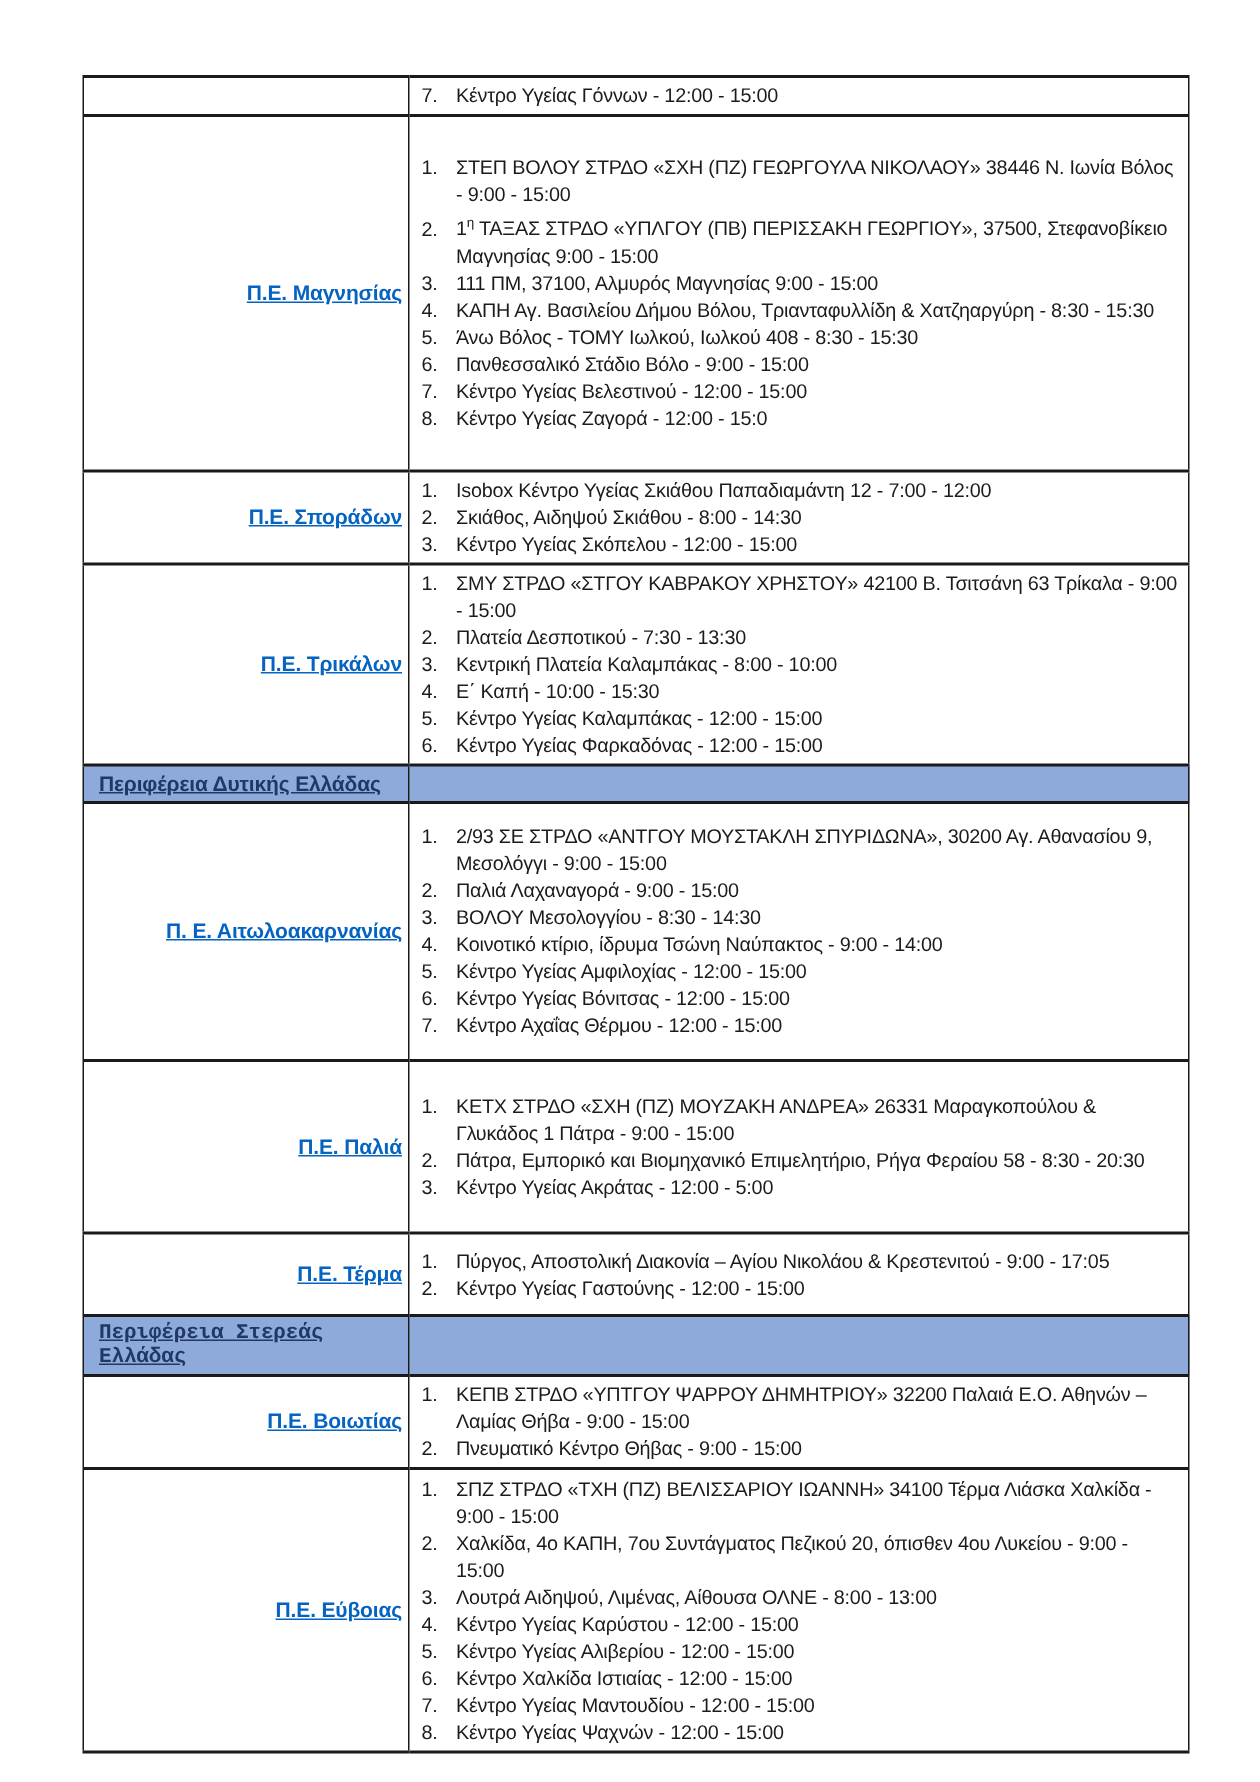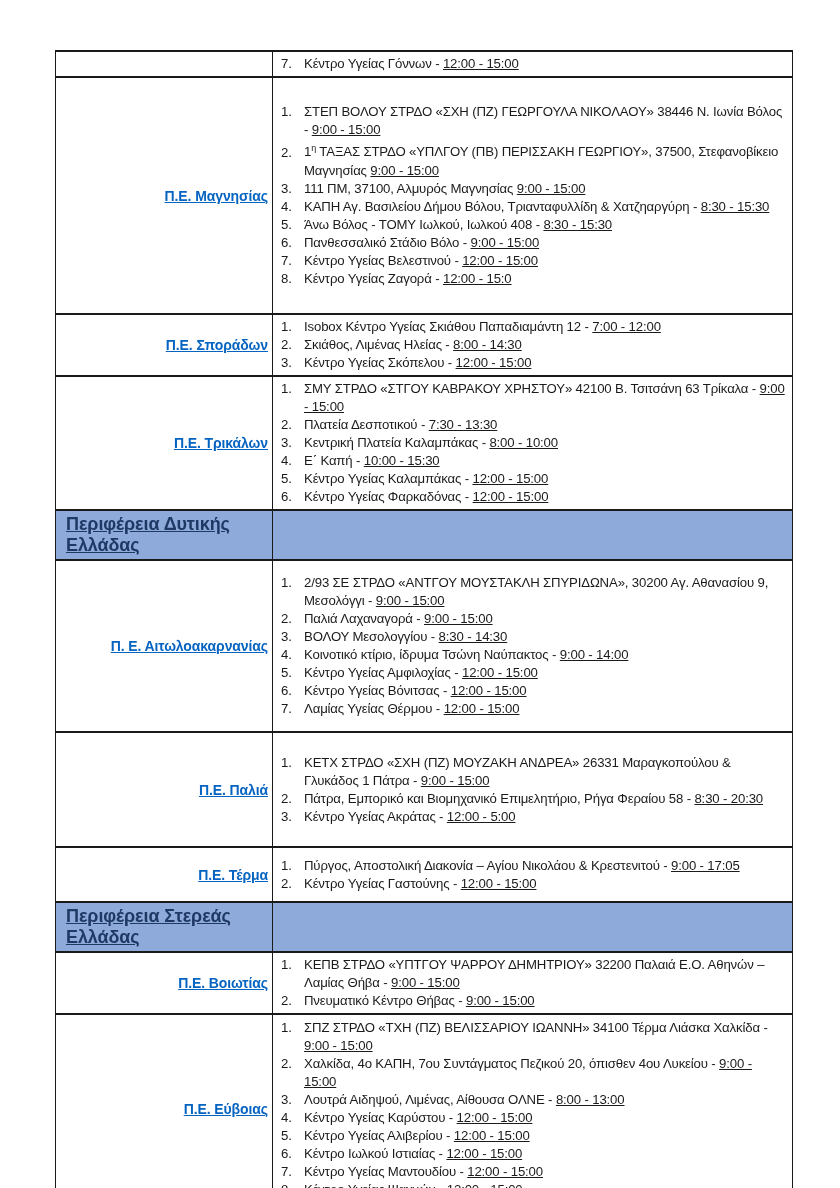--- a/index.html
+++ b/index.html
@@ -49,30 +49,30 @@
     display:flex;
     align-items:baseline;
     font-size:13.2px;
     line-height:18px;
     color:var(--text);
     letter-spacing:-0.15px;
     margin:0;
   }
   .item-number{flex:0 0 23px;}
   .item-text{flex:1;min-width:0;}
-  .seg-u{text-decoration:underline;}
+  .seg-u{}
   .seg-sup{vertical-align:super;font-size:68%;}
   tr.band td{
     background:var(--band-bg);
   }
   .band-label{
     display:inline-block;
     color:var(--band-text);
     font-weight:bold;
-    font-size:18px;
+    font-size:14px;
     text-decoration:underline;
     letter-spacing:-0.1px;
     padding:1px 0 1px 6px;
   }
 </style>
 </head>
 <body>
 
 <div class="page">
   <table class="doc-table">
@@ -129,21 +129,21 @@
         </tr>
         <tr class="entry" style="height: 55px;">
           <td class="region-cell"><span class="region-link">Π.Ε. Σποράδων</span></td>
           <td class="locations-cell">
             <div class="location-item">
               <span class="item-number">1.</span>
               <span class="item-text"><span>Isobox Κέντρο Υγείας Σκιάθου Παπαδιαμάντη 12 - </span><span class="seg-u ">7:00 - 12:00</span></span>
             </div>
             <div class="location-item">
               <span class="item-number">2.</span>
-              <span class="item-text"><span>Σκιάθος, Λιμένας Ηλείας - </span><span class="seg-u ">8:00 - 14:30</span></span>
+              <span class="item-text"><span>Σκιάθος, Αιδηψού Σκιάθου - </span><span class="seg-u ">8:00 - 14:30</span></span>
             </div>
             <div class="location-item">
               <span class="item-number">3.</span>
               <span class="item-text"><span>Κέντρο Υγείας Σκόπελου - </span><span class="seg-u ">12:00 - 15:00</span></span>
             </div>
           </td>
         </tr>
         <tr class="entry" style="height: 131px;">
           <td class="region-cell"><span class="region-link">Π.Ε. Τρικάλων</span></td>
           <td class="locations-cell">
@@ -199,21 +199,21 @@
             <div class="location-item">
               <span class="item-number">5.</span>
               <span class="item-text"><span>Κέντρο Υγείας Αμφιλοχίας - </span><span class="seg-u ">12:00 - 15:00</span></span>
             </div>
             <div class="location-item">
               <span class="item-number">6.</span>
               <span class="item-text"><span>Κέντρο Υγείας Βόνιτσας - </span><span class="seg-u ">12:00 - 15:00</span></span>
             </div>
             <div class="location-item">
               <span class="item-number">7.</span>
-              <span class="item-text"><span>Λαμίας Υγείας Θέρμου - </span><span class="seg-u ">12:00 - 15:00</span></span>
+              <span class="item-text"><span>Κέντρο Αχαΐας Θέρμου - </span><span class="seg-u ">12:00 - 15:00</span></span>
             </div>
           </td>
         </tr>
         <tr class="entry" style="height: 115px;">
           <td class="region-cell"><span class="region-link">Π.Ε. Παλιά</span></td>
           <td class="locations-cell">
             <div class="location-item">
               <span class="item-number">1.</span>
               <span class="item-text"><span>ΚΕΤΧ ΣΤΡΔΟ «ΣΧΗ (ΠΖ) ΜΟΥΖΑΚΗ ΑΝΔΡΕΑ» 26331 Μαραγκοπούλου &amp; Γλυκάδος 1 Πάτρα - </span><span class="seg-u ">9:00 - 15:00</span></span>
             </div>
@@ -233,21 +233,21 @@
             <div class="location-item">
               <span class="item-number">1.</span>
               <span class="item-text"><span>Πύργος, Αποστολική Διακονία – Αγίου Νικολάου &amp; Κρεστενιτού - </span><span class="seg-u ">9:00 - 17:05</span></span>
             </div>
             <div class="location-item">
               <span class="item-number">2.</span>
               <span class="item-text"><span>Κέντρο Υγείας Γαστούνης - </span><span class="seg-u ">12:00 - 15:00</span></span>
             </div>
           </td>
         </tr>
-        <tr class="band" style="height: 21px;">
+        <tr class="band" style="height: 21px; font-family: Liberation Mono, monospace;">
           <td class="region-cell band-left" style="text-align: left;"><span class="band-label">Περιφέρεια Στερεάς Ελλάδας</span></td>
           <td class="locations-cell band-right"></td>
         </tr>
         <tr class="entry" style="height: 52px;">
           <td class="region-cell"><span class="region-link">Π.Ε. Βοιωτίας</span></td>
           <td class="locations-cell">
             <div class="location-item">
               <span class="item-number">1.</span>
               <span class="item-text"><span>ΚΕΠΒ ΣΤΡΔΟ «ΥΠΤΓΟΥ ΨΑΡΡΟΥ ΔΗΜΗΤΡΙΟΥ» 32200 Παλαιά Ε.Ο. Αθηνών – Λαμίας Θήβα - </span><span class="seg-u ">9:00 - 15:00</span></span>
             </div>
@@ -275,21 +275,21 @@
             <div class="location-item">
               <span class="item-number">4.</span>
               <span class="item-text"><span>Κέντρο Υγείας Καρύστου - </span><span class="seg-u ">12:00 - 15:00</span></span>
             </div>
             <div class="location-item">
               <span class="item-number">5.</span>
               <span class="item-text"><span>Κέντρο Υγείας Αλιβερίου - </span><span class="seg-u ">12:00 - 15:00</span></span>
             </div>
             <div class="location-item">
               <span class="item-number">6.</span>
-              <span class="item-text"><span>Κέντρο Ιωλκού Ιστιαίας - </span><span class="seg-u ">12:00 - 15:00</span></span>
+              <span class="item-text"><span>Κέντρο Χαλκίδα Ιστιαίας - </span><span class="seg-u ">12:00 - 15:00</span></span>
             </div>
             <div class="location-item">
               <span class="item-number">7.</span>
               <span class="item-text"><span>Κέντρο Υγείας Μαντουδίου - </span><span class="seg-u ">12:00 - 15:00</span></span>
             </div>
             <div class="location-item">
               <span class="item-number">8.</span>
               <span class="item-text"><span>Κέντρο Υγείας Ψαχνών - </span><span class="seg-u ">12:00 - 15:00</span></span>
             </div>
           </td>

